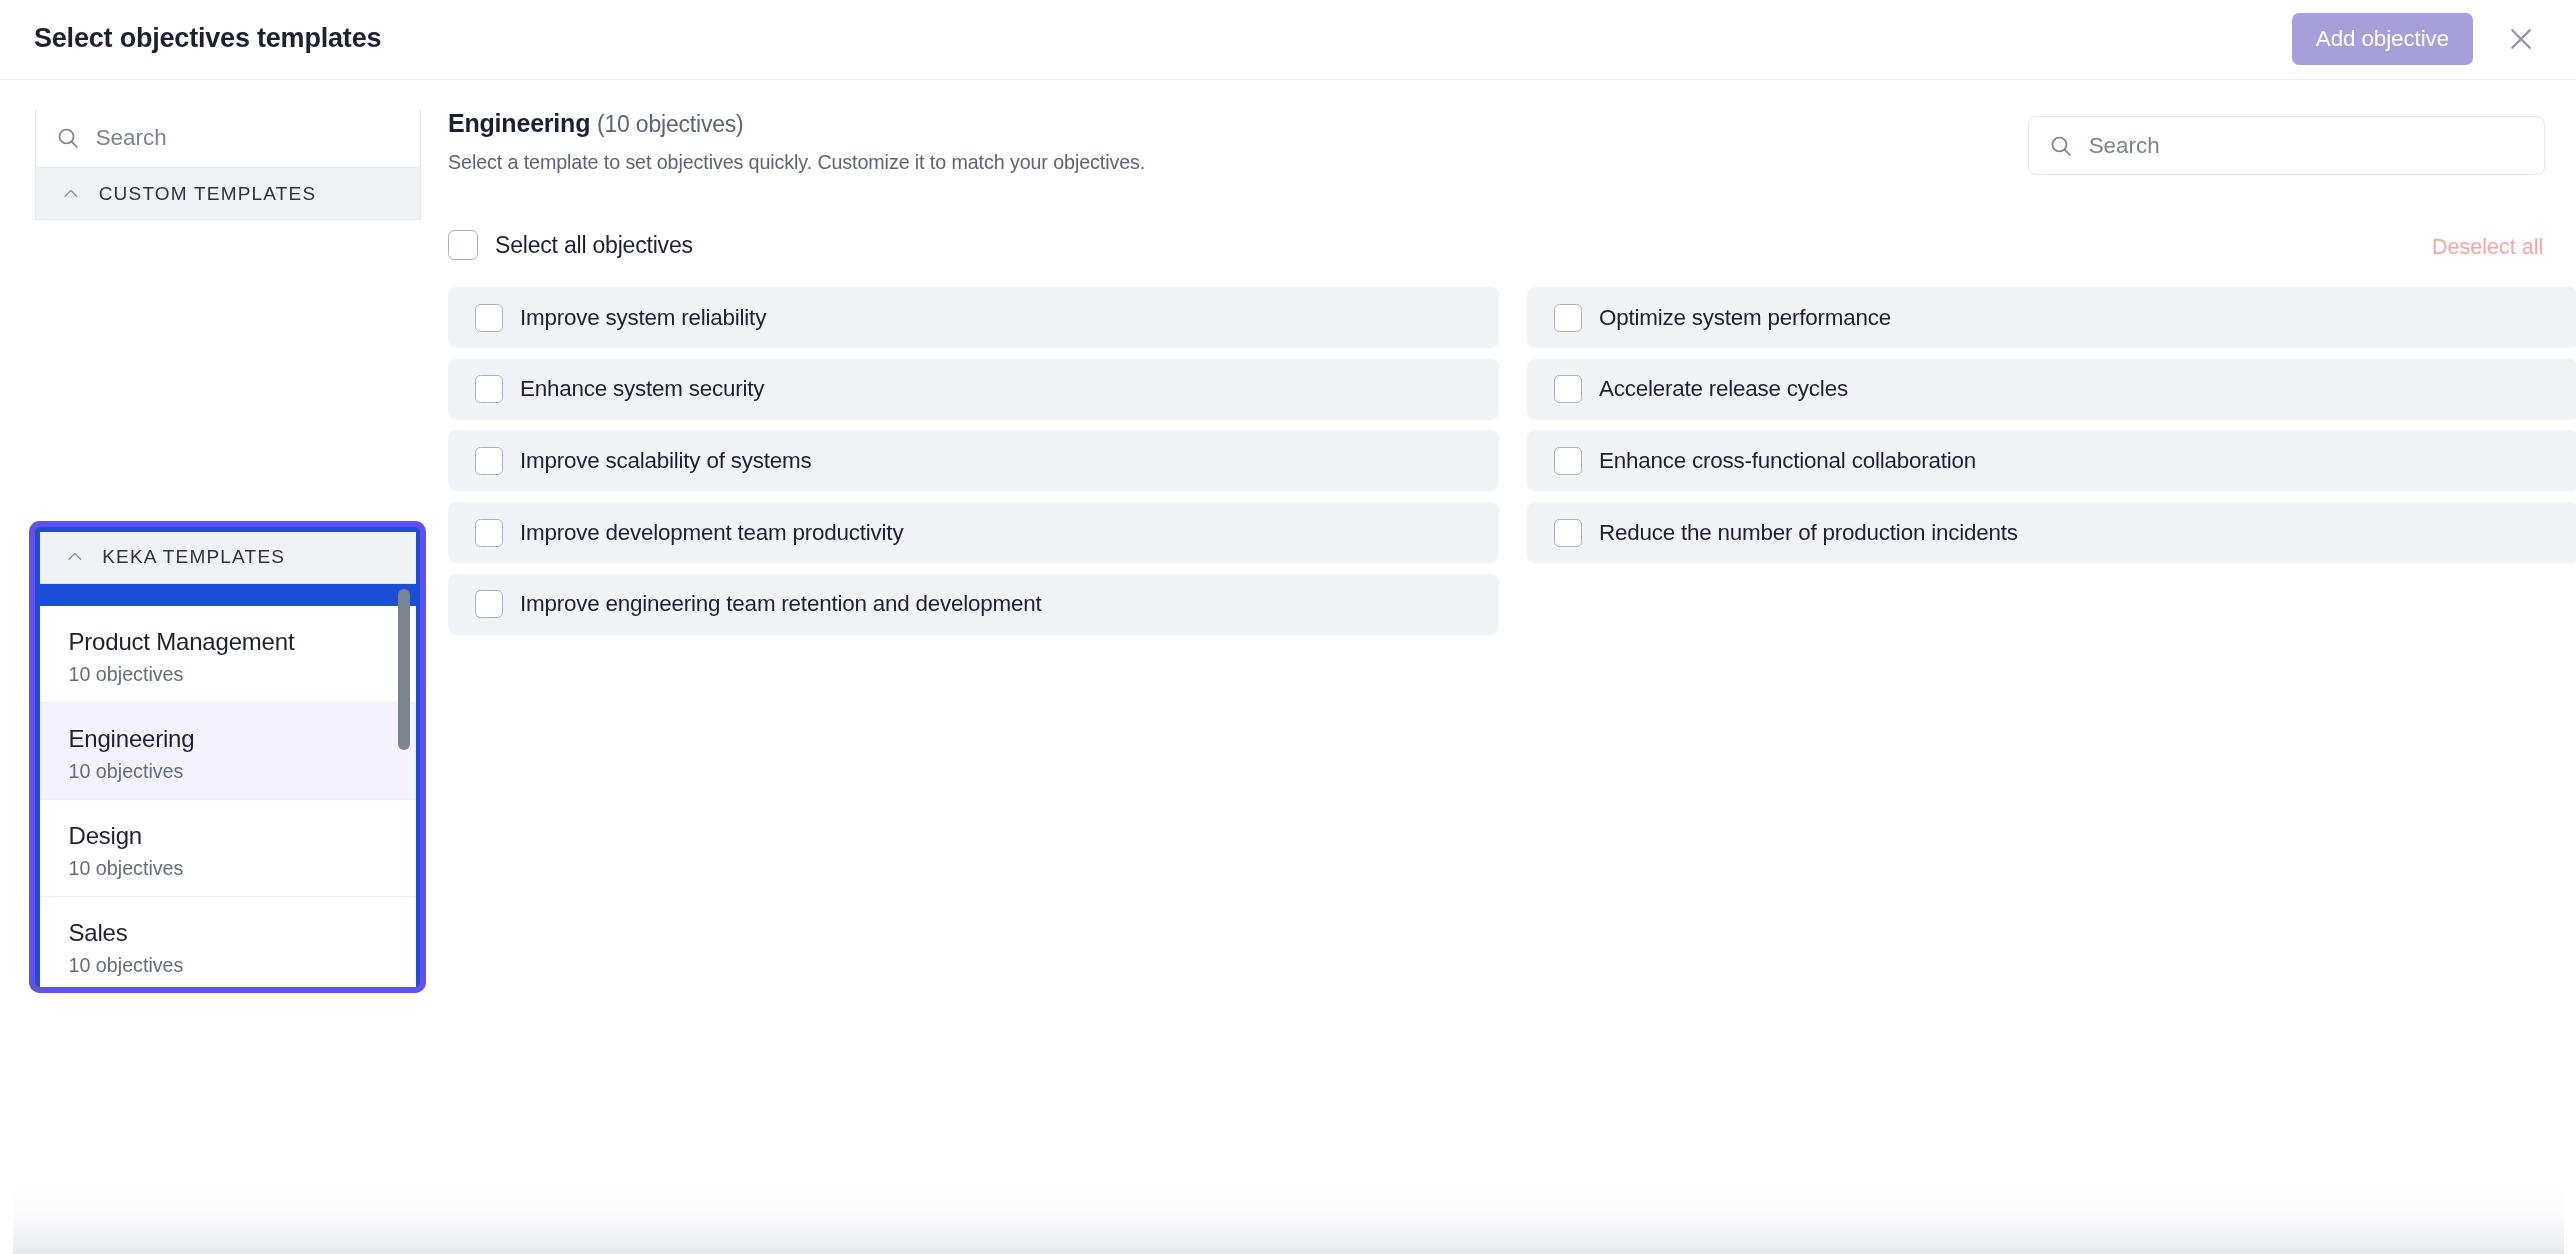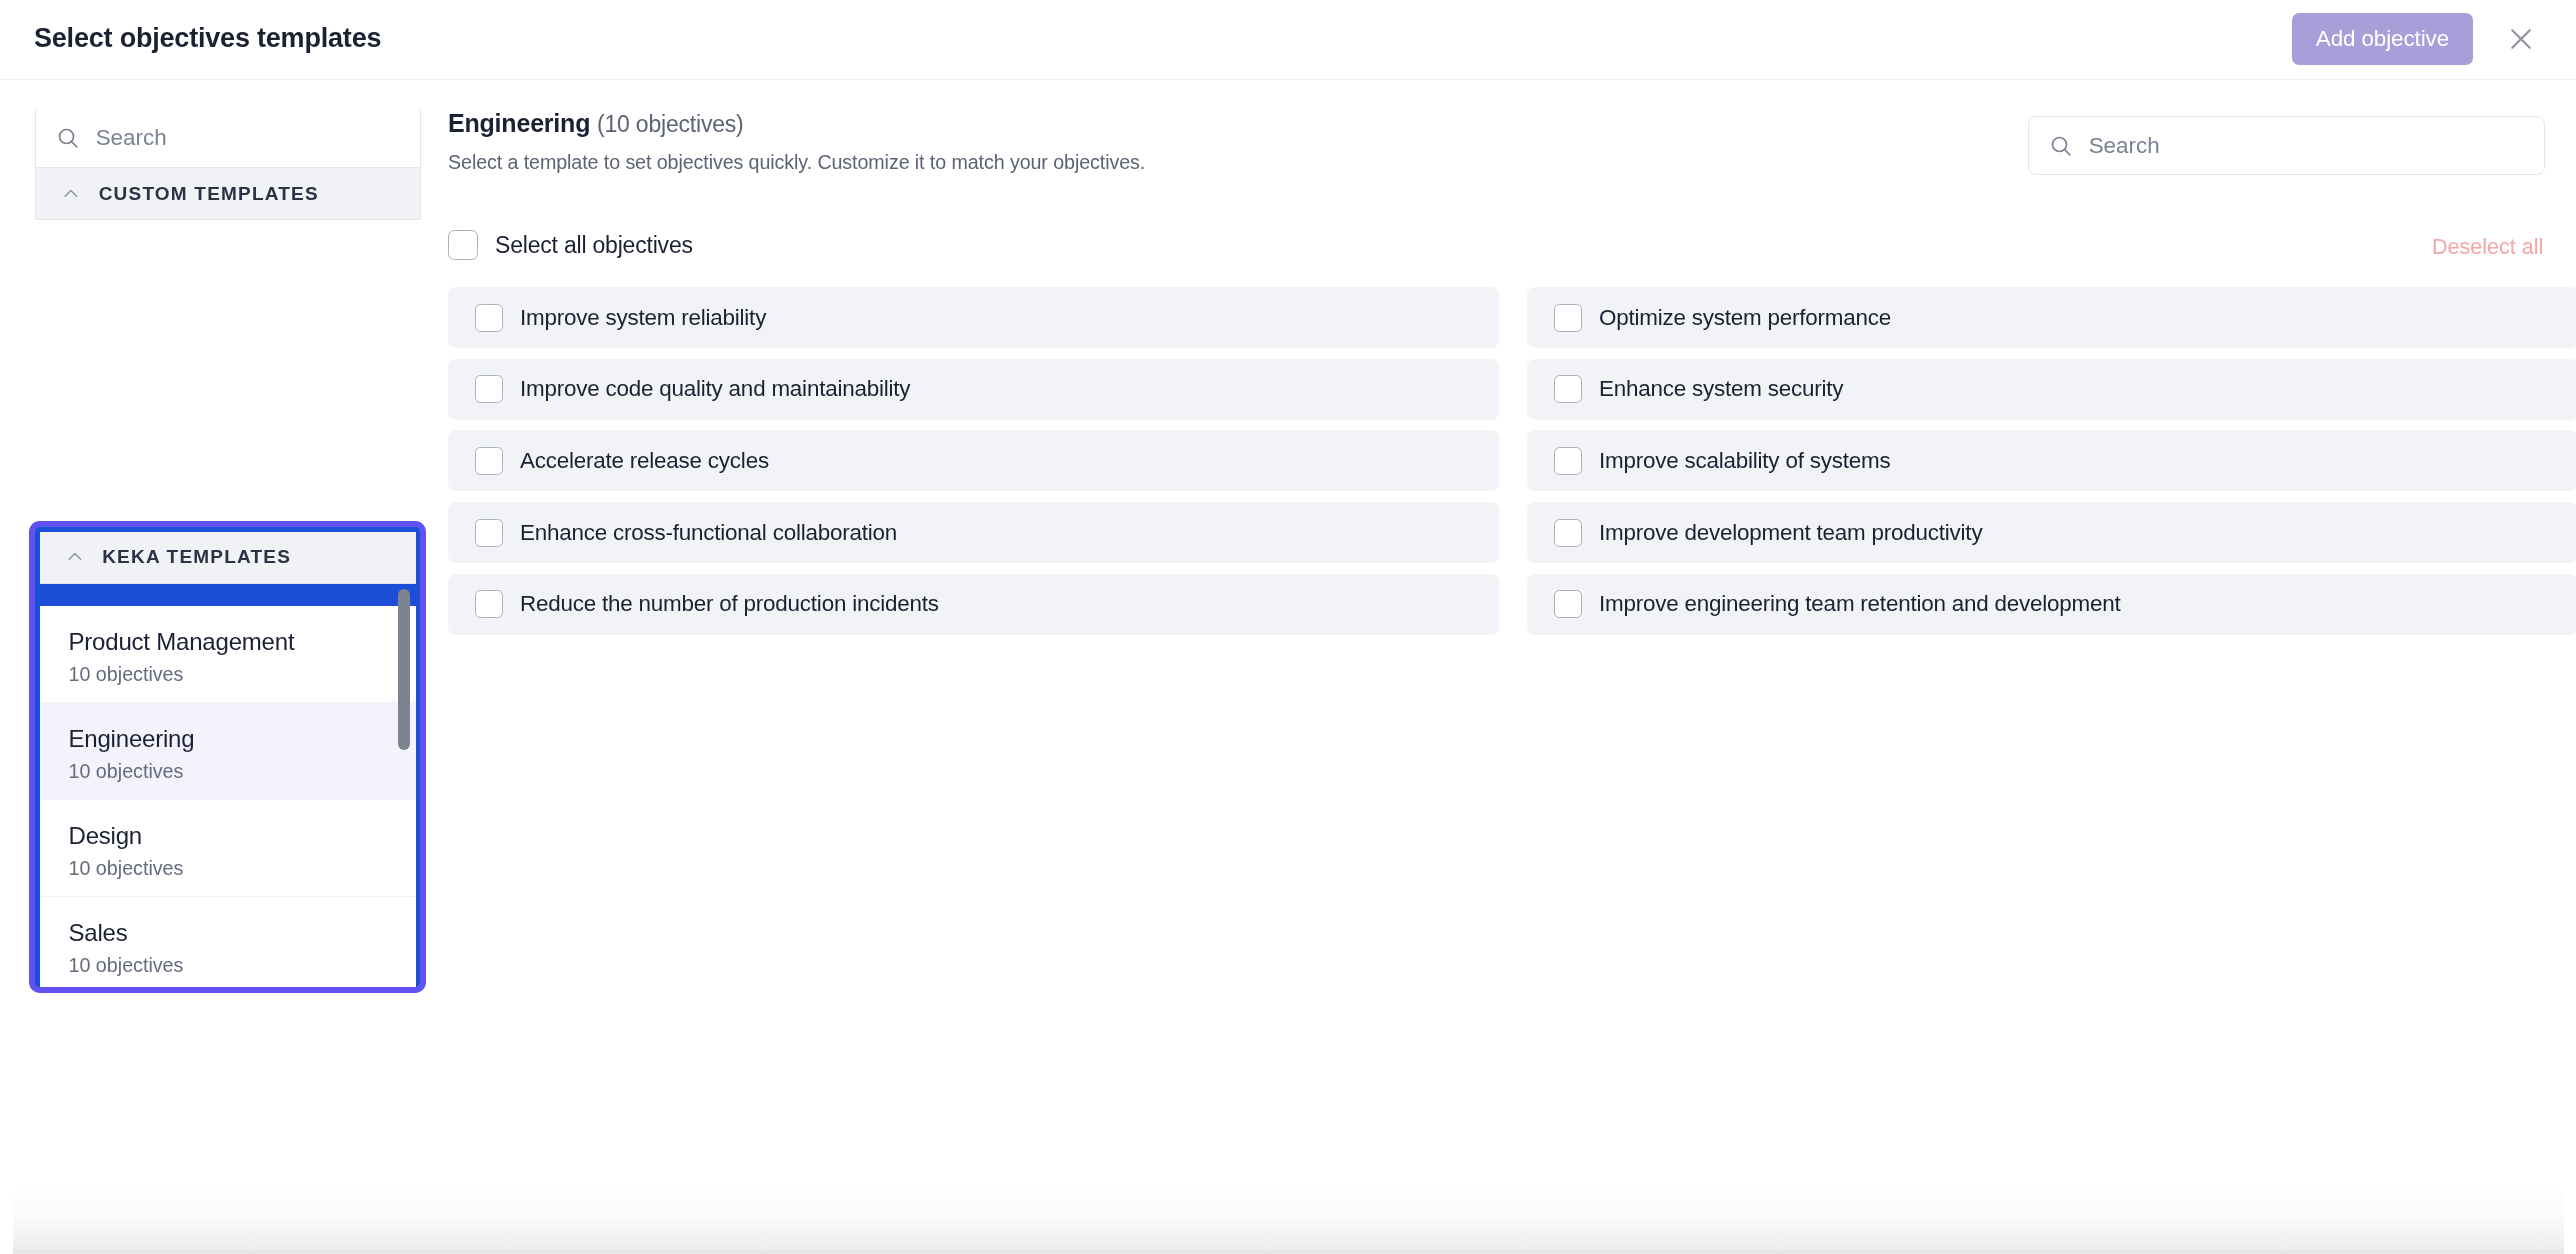--- a/index.html
+++ b/index.html
@@ -92,21 +92,20 @@
     border: 0.9px solid #e3e6ec;
     border-top: none;
     height: 52px;
     display: flex;
     align-items: center;
     gap: 18px;
     padding-left: 25px;
     font-size: 19px;
     letter-spacing: 1.2px;
     color: #2c3244;
-    font-weight: bold;
   }
 
   .tpl-list { border: 0.9px solid #e3e6ec; border-top: none; background: #fff; }
   .tpl-item {
     height: 97px;
     border-bottom: 0.9px solid #edeff3;
     padding: 21.5px 0 0 29px;
     background: #ffffff;
     cursor: pointer;
   }
@@ -401,24 +400,20 @@
     <div class="objective-card">
       <div class="checkbox sm"></div>
       <div class="objective-label">Improve system reliability</div>
     </div>
     <div class="objective-card">
       <div class="checkbox sm"></div>
       <div class="objective-label">Optimize system performance</div>
     </div>
     <div class="objective-card">
       <div class="checkbox sm"></div>
-      <div class="objective-label">Improve code quality and maintainability</div>
-    </div>
-    <div class="objective-card">
-      <div class="checkbox sm"></div>
       <div class="objective-label">Enhance system security</div>
     </div>
     <div class="objective-card">
       <div class="checkbox sm"></div>
       <div class="objective-label">Accelerate release cycles</div>
     </div>
     <div class="objective-card">
       <div class="checkbox sm"></div>
       <div class="objective-label">Improve scalability of systems</div>
     </div>

